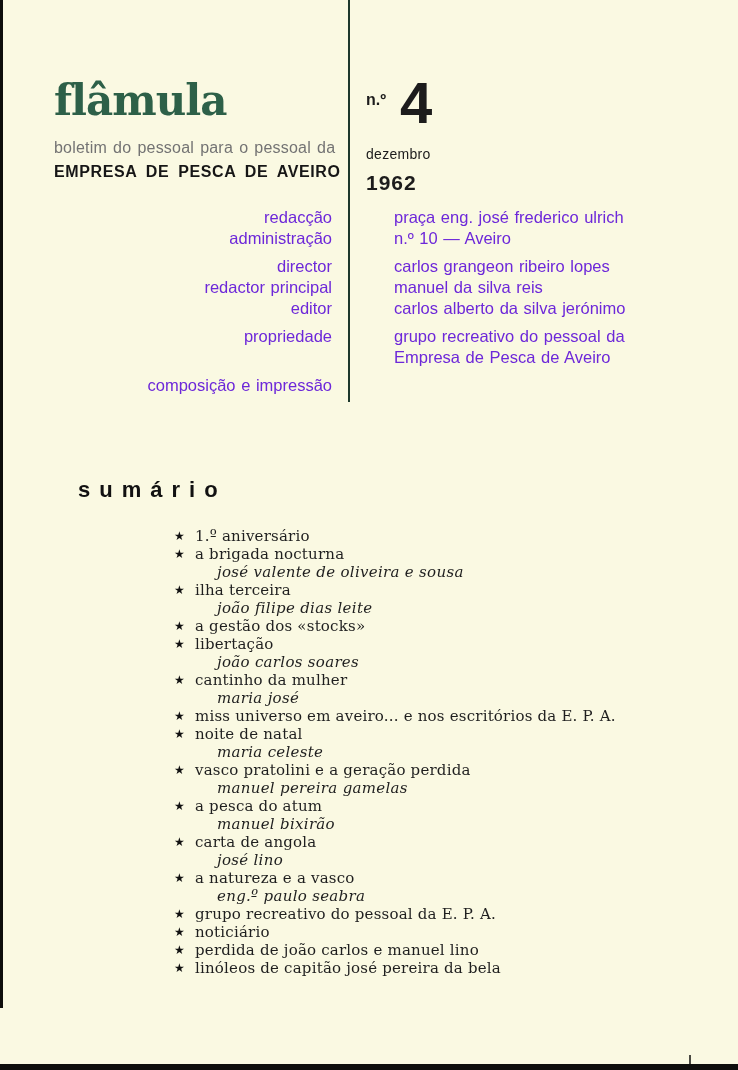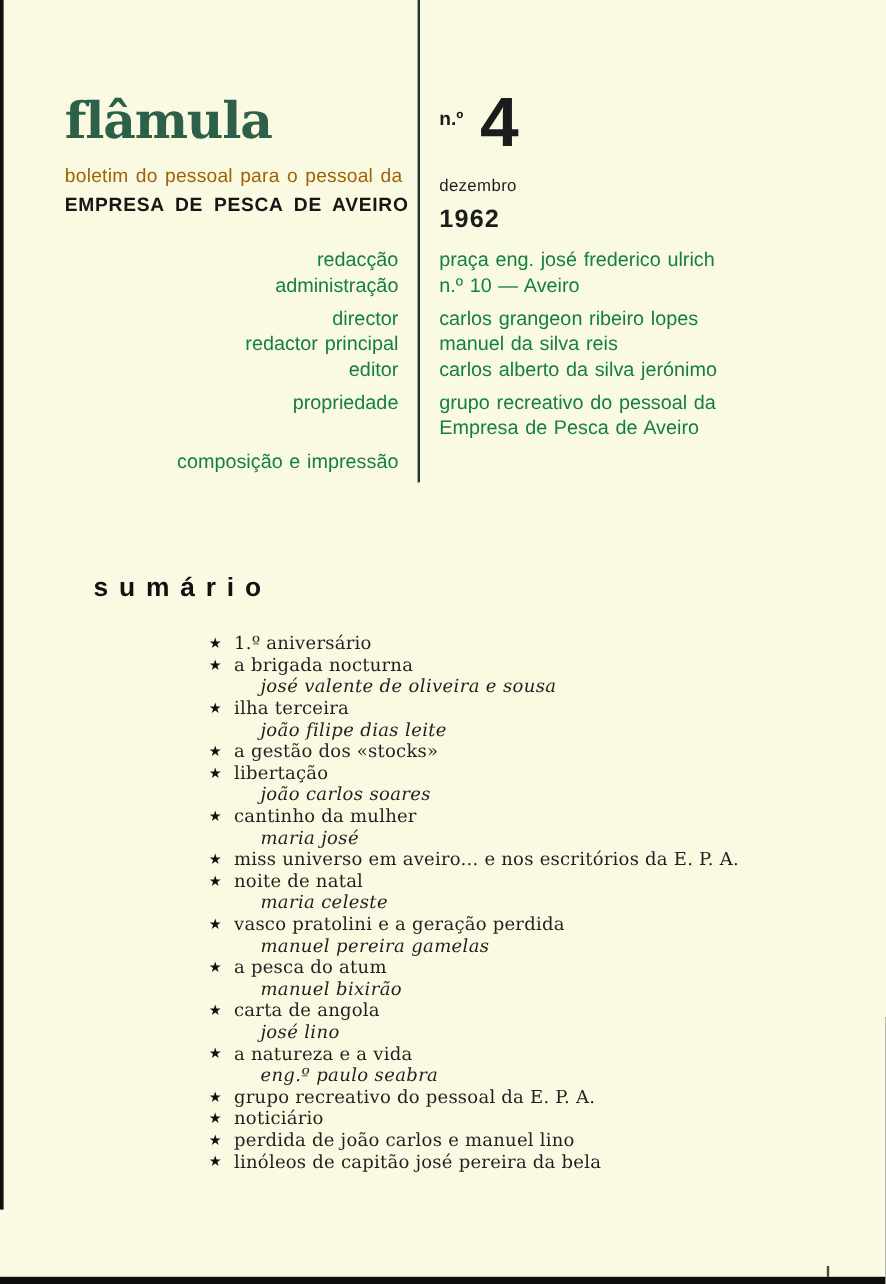--- a/index.html
+++ b/index.html
@@ -33,21 +33,21 @@
     letter-spacing: -1px;
     color: var(--accent, #2d6048);
     white-space: nowrap;
   }
   .tagline {
     margin-top: 9px;
     font-size: 16px;
     letter-spacing: 0.2px;
     word-spacing: 1.5px;
     white-space: nowrap;
-    color: #a16207;
+    color: #737373;
   }
   .org-name {
     margin-top: 6px;
     font-weight: bold;
     font-size: 16px;
     letter-spacing: 0.6px;
     word-spacing: 4px;
     white-space: nowrap;
     color: #161616;
   }
@@ -58,21 +58,21 @@
   .issue-label { font-weight: bold; font-size: 16px; line-height: 1; margin-bottom: 18px; }
   .issue-number { font-weight: bold; font-size: 58px; line-height: 46px; margin-left: 14px; letter-spacing: 0; }
   .issue-month { margin-top: 20px; font-weight: normal; font-size: 14px; letter-spacing: 0.3px; }
   .issue-year  { margin-top: 9px;  font-weight: bold; font-size: 21px; letter-spacing: 1px; }
 
   
   .masthead { position: absolute; left: 0; top: 207px; width: 738px; }
   .m-row { display: flex; margin-bottom: 7px; }
   .m-labels { width: 332px; text-align: right; }
   .m-values { flex: 1; padding-left: 34px; }
-  .m-line { font-size: 16.5px; line-height: 21px; word-spacing: 1px; color: #15803d; white-space: nowrap; }
+  .m-line { font-size: 16.5px; line-height: 21px; word-spacing: 1px; color: #6d28d9; white-space: nowrap; padding-left: 28px; }
 
   
   .summary-heading {
     position: absolute; left: 78px; top: 477px;
     font-weight: bold; font-size: 22px; letter-spacing: 9px;
     color: #111;
   }
   .summary-list {
     position: absolute; left: 174px; top: 527px; width: 540px;
     font-family: "DejaVu Serif", serif;
@@ -224,21 +224,21 @@
       <div class="summary-item">
     <div class="item-title-line">
       <span class="star">★</span>
       <span class="item-title">carta de angola</span>
     </div>
     <div class="item-author">josé lino</div>
   </div>
       <div class="summary-item">
     <div class="item-title-line">
       <span class="star">★</span>
-      <span class="item-title">a natureza e a vida</span>
+      <span class="item-title">a natureza e a vasco</span>
     </div>
     <div class="item-author">eng.º paulo seabra</div>
   </div>
       <div class="summary-item">
     <div class="item-title-line">
       <span class="star">★</span>
       <span class="item-title">grupo recreativo do pessoal da E. P. A.</span>
     </div>
 
   </div>

